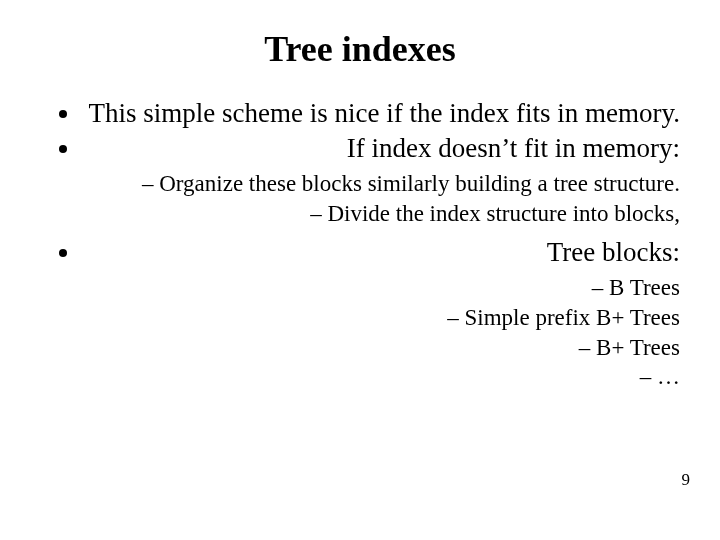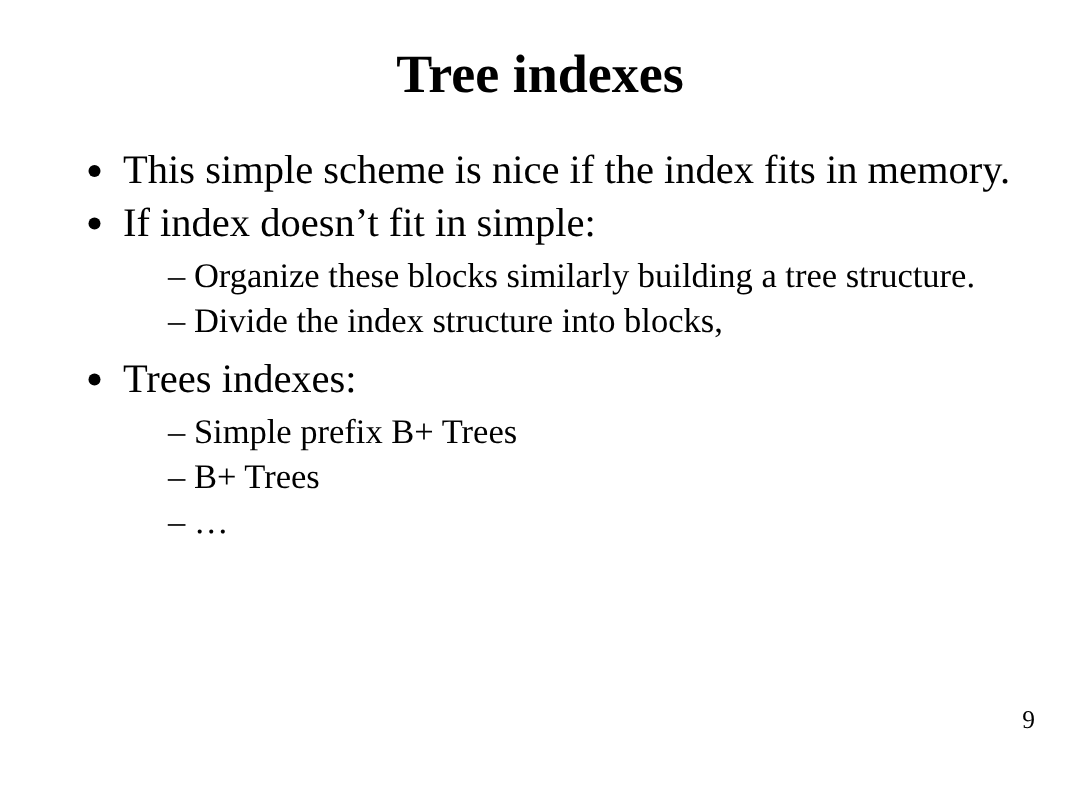--- a/index.html
+++ b/index.html
@@ -24,20 +24,21 @@
     font-weight: bold;
     font-size: 36px;
     margin: 0 0 28px 0;
   }
   ul.level1 {
     list-style: disc;
     margin: 0;
     padding-left: 42px;
     font-size: 27px;
     line-height: 1.15;
+    text-align: right;
   }
   ul.level1 > li {
     margin-bottom: 4px;
   }
   ul.level2 {
     list-style: none;
     margin: 6px 0 10px 0;
     padding-left: 30px;
     font-size: 23px;
     line-height: 1.2;
@@ -60,29 +61,30 @@
 </style>
 </head>
 <body>
 
 <div class="slide">
   <h1 class="title">Tree indexes</h1>
 
   <ul class="level1">
     <li>This simple scheme is nice if the index fits in memory.</li>
     <li>
-      <span>If index doesn’t fit in simple:</span>
+      <span>If index doesn’t fit in memory:</span>
       <ul class="level2">
         <li>Organize these blocks similarly building a tree structure.</li>
         <li>Divide the index structure into blocks,</li>
       </ul>
     </li>
     <li>
-      <span>Trees indexes:</span>
+      <span>Tree blocks:</span>
       <ul class="level2">
+        <li>B Trees</li>
         <li>Simple prefix B+ Trees</li>
         <li>B+ Trees</li>
         <li>…</li>
       </ul>
     </li>
   </ul>
 
   <div class="page-num">9</div>
 </div>
 

